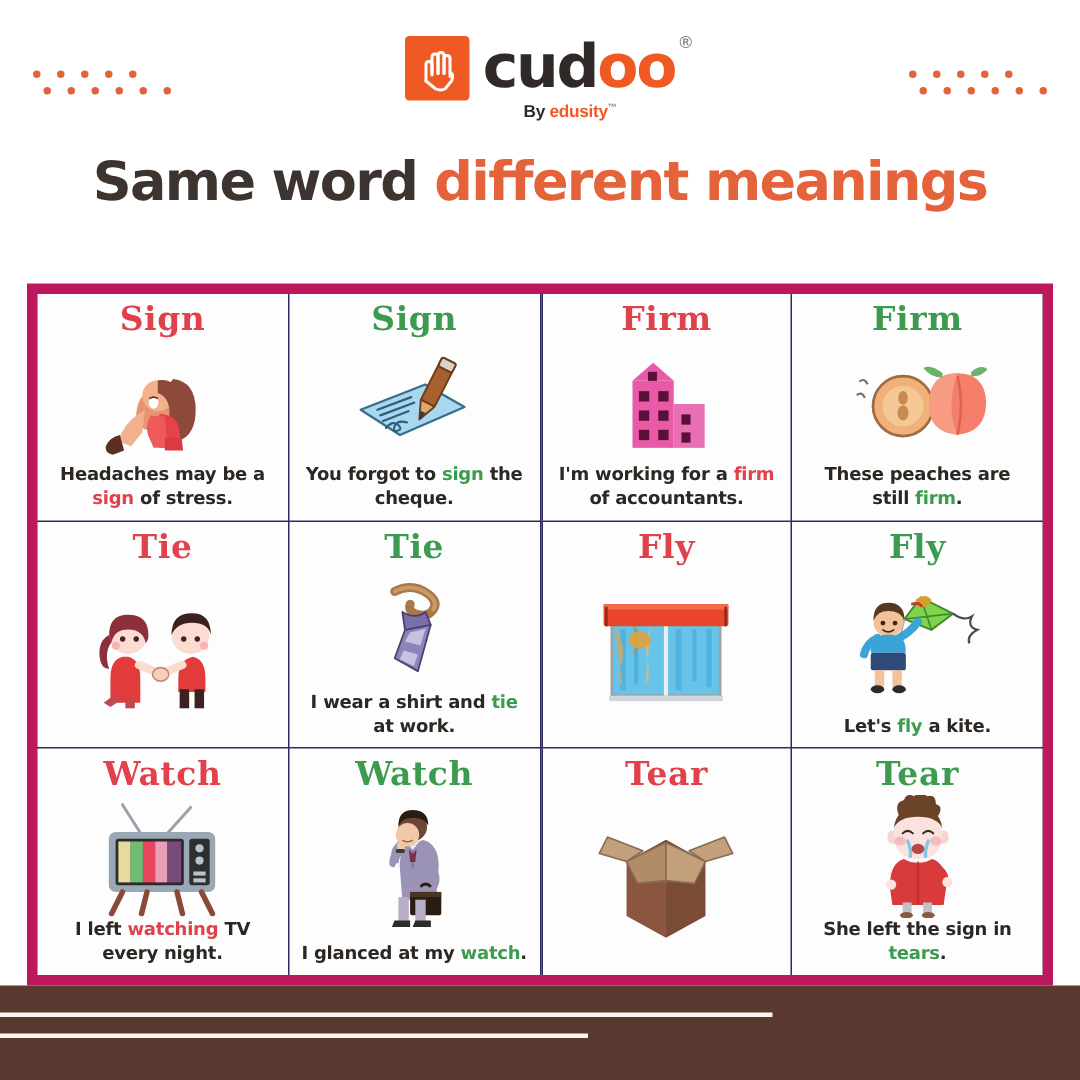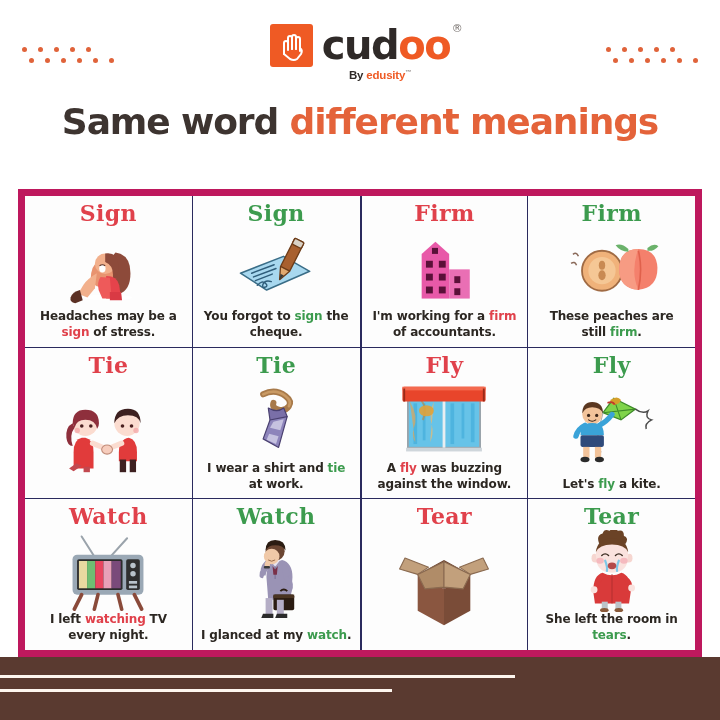--- a/index.html
+++ b/index.html
@@ -390,21 +390,20 @@
           <path d="M44 20 q-6 14 -2 26 q2 10 -2 18" fill="#d9bb7f" opacity=".85"></path>
           <path d="M30 18 q8 10 2 22" stroke="#b08f50" stroke-width="2" fill="none" opacity=".7"></path>
           <ellipse cx="36" cy="30" rx="8" ry="6" fill="#e0a23a" opacity=".9"></ellipse>
           <rect x="10" y="4" width="90" height="16" rx="2" fill="#e8452b"></rect>
           <rect x="10" y="4" width="90" height="4" fill="#f46a4f"></rect>
           <line x1="12" y1="6" x2="12" y2="20" stroke="#9a2a18" stroke-width="2"></line>
           <line x1="98" y1="6" x2="98" y2="20" stroke="#9a2a18" stroke-width="2"></line>
           <rect x="14" y="70" width="82" height="4" fill="#cfd6db"></rect>
         </svg>
       </div>
-      <div class="caption"><span>A </span><span class="hl-red">fly</span><span> was buzzing against the window.</span></div>
     </div>
 
     <div class="cell">
       <div class="word green">Fly</div>
       <div class="art">
         <svg viewBox="0 0 120 86" width="108" height="78">
           <path d="M62 10 L86 22 L70 34 L50 26 Z" fill="#7fd44a" stroke="#3e8a2a" stroke-width="1.4"></path>
           <path d="M62 10 L70 34 M50 26 L86 22" stroke="#3e8a2a" stroke-width="1.2"></path>
           <path d="M58 12 q8 -6 12 0 q-2 6 -10 5z" fill="#d4a02a"></path>
           <path d="M55 15 q6 -2 8 2" stroke="#c0392b" stroke-width="2" fill="none"></path>
@@ -524,21 +523,21 @@
           <path d="M34 52 q-10 6 -10 16 l4 2 q2 -10 8 -13z" fill="#d93a3a"></path>
           <path d="M56 52 q12 4 13 14 l-5 3 q-2 -10 -9 -13z" fill="#d93a3a"></path>
           <circle cx="24" cy="70" r="4" fill="#fae2de"></circle>
           <circle cx="68" cy="68" r="4" fill="#fae2de"></circle>
           <rect x="33" y="84" width="7" height="10" fill="#bcc4c9"></rect>
           <rect x="49" y="84" width="7" height="10" fill="#bcc4c9"></rect>
           <ellipse cx="36" cy="94" rx="5" ry="2.5" fill="#8a5a3a"></ellipse>
           <ellipse cx="53" cy="94" rx="5" ry="2.5" fill="#8a5a3a"></ellipse>
         </svg>
       </div>
-      <div class="caption"><span>She left the room in </span><span class="hl-green">tears</span><span>.</span></div>
+      <div class="caption"><span>She left the sign in </span><span class="hl-green">tears</span><span>.</span></div>
     </div>
 
   </div>
 </div>
 
 <div class="footer">
   <div class="bar bar1"></div>
   <div class="bar bar2"></div>
 </div>
 

